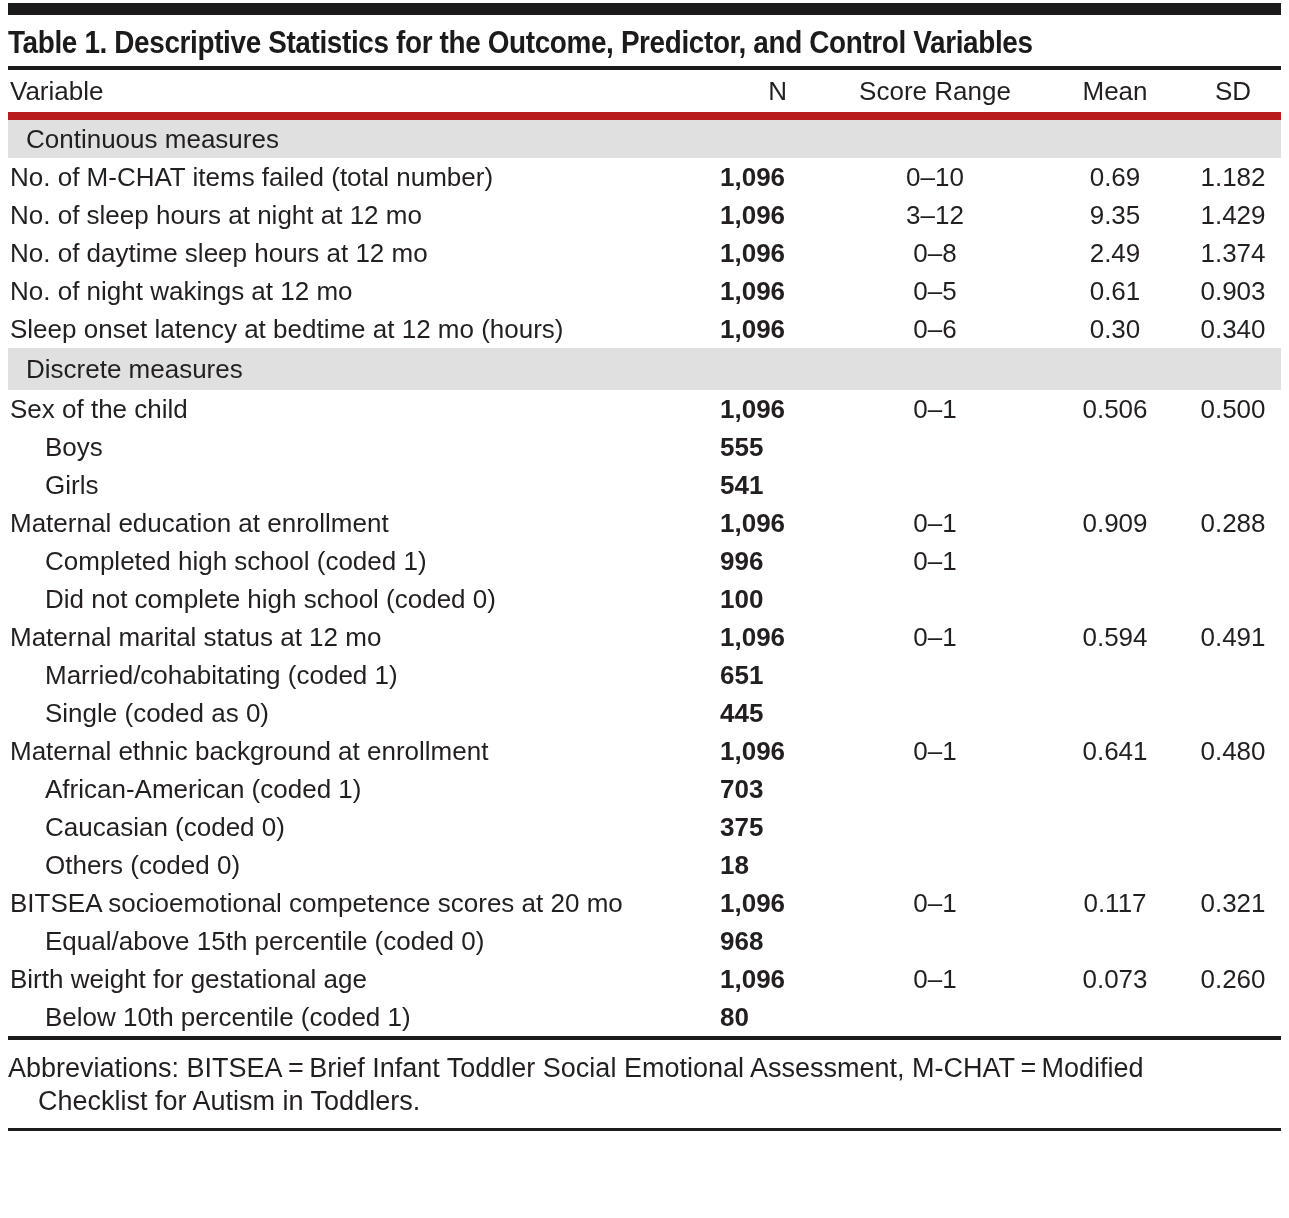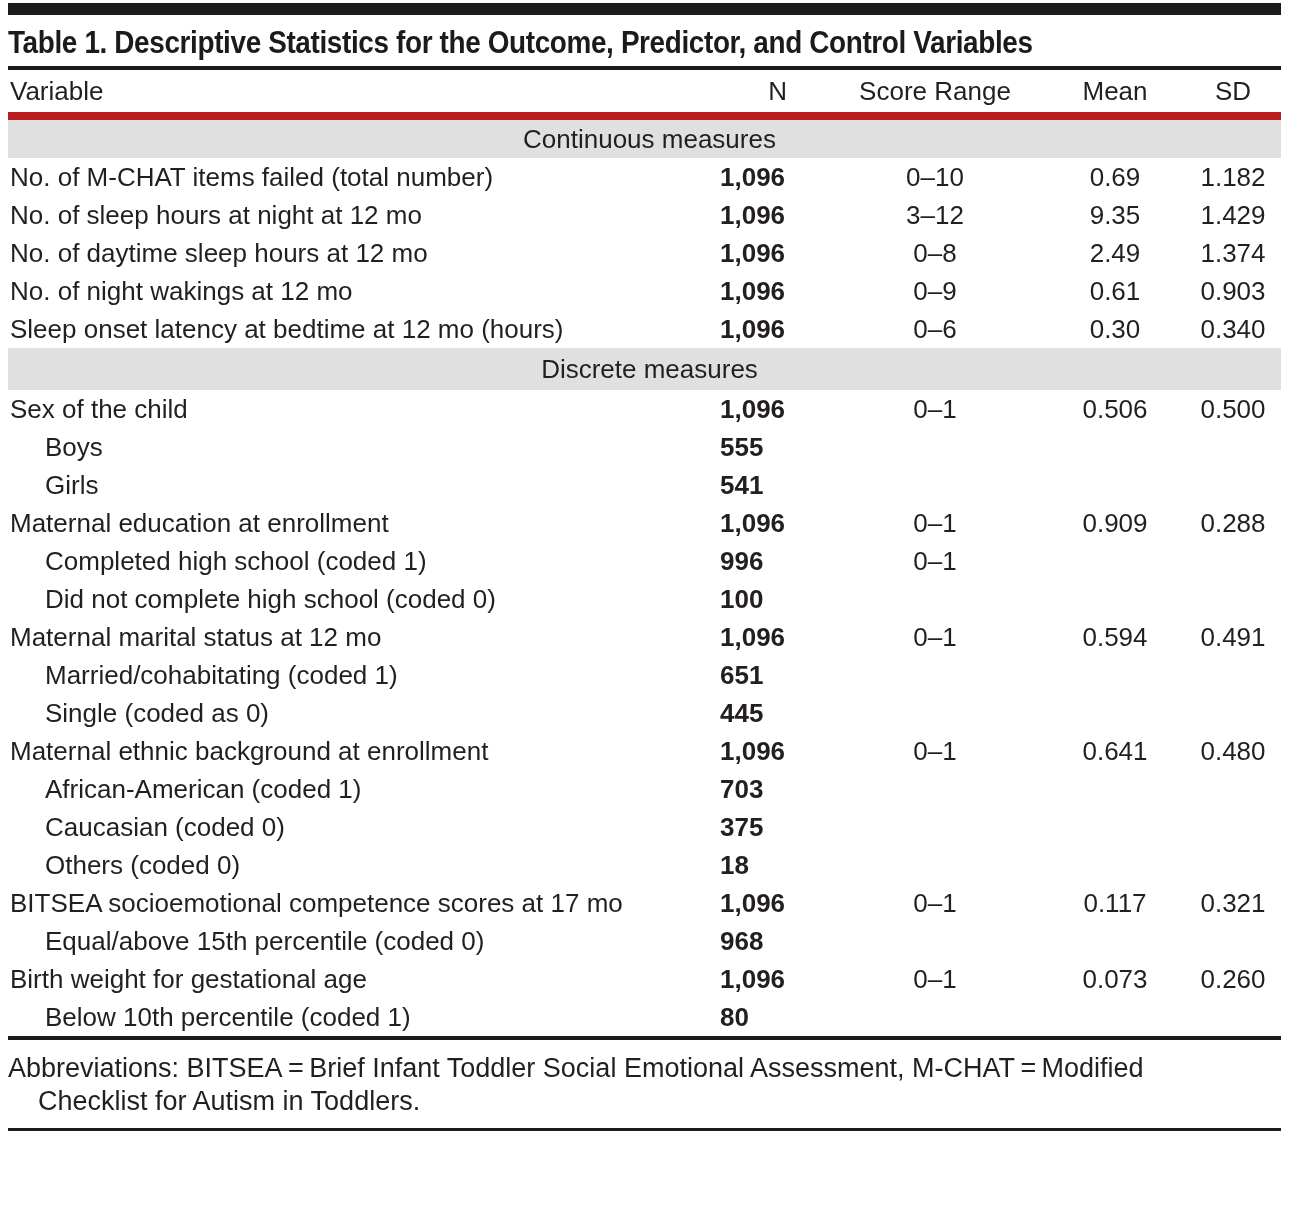--- a/index.html
+++ b/index.html
@@ -42,21 +42,21 @@
   }
   th.h-var   { text-align:left; padding-left:2px; }
   th.h-n     { text-align:right; padding-right:28px; }
   th.h-range { text-align:center; }
   th.h-mean  { text-align:center; padding-right:10px; }
   th.h-sd    { text-align:center; }
 
   tbody tr { height:38px; }
   tbody tr.section-row { height:42px; }
   tbody tr.section-row td {
-    background:#e0e0e0; padding-left:10px; text-align:center;
+    background:#e0e0e0; padding-left:18px; text-align:left;
   }
   td { padding:0; vertical-align:middle; }
   td.cell-variable { text-align:left; padding-left:2px;
     white-space:nowrap; overflow:hidden; }
   td.cell-variable.sub { padding-left:37px; }
   td.cell-n     { padding-right:2px;font-weight:bold; }
   td.cell-range { text-align:center; }
   td.cell-mean  { text-align:center; padding-right:10px; }
   td.cell-sd    { text-align:center; }
 
@@ -115,21 +115,21 @@
         <tr>
           <td class="cell-variable">No. of daytime sleep hours at 12 mo</td>
           <td class="cell-n">1,096</td>
           <td class="cell-range">0–8</td>
           <td class="cell-mean">2.49</td>
           <td class="cell-sd">1.374</td>
         </tr>
         <tr>
           <td class="cell-variable">No. of night wakings at 12 mo</td>
           <td class="cell-n">1,096</td>
-          <td class="cell-range">0–9</td>
+          <td class="cell-range">0–5</td>
           <td class="cell-mean">0.61</td>
           <td class="cell-sd">0.903</td>
         </tr>
         <tr>
           <td class="cell-variable">Sleep onset latency at bedtime at 12 mo (hours)</td>
           <td class="cell-n">1,096</td>
           <td class="cell-range">0–6</td>
           <td class="cell-mean">0.30</td>
           <td class="cell-sd">0.340</td>
         </tr>
@@ -221,21 +221,21 @@
           <td class="cell-sd"></td>
         </tr>
         <tr>
           <td class="cell-variable sub">Others (coded 0)</td>
           <td class="cell-n">18</td>
           <td class="cell-range"></td>
           <td class="cell-mean"></td>
           <td class="cell-sd"></td>
         </tr>
         <tr>
-          <td class="cell-variable">BITSEA socioemotional competence scores at 17 mo</td>
+          <td class="cell-variable">BITSEA socioemotional competence scores at 20 mo</td>
           <td class="cell-n">1,096</td>
           <td class="cell-range">0–1</td>
           <td class="cell-mean">0.117</td>
           <td class="cell-sd">0.321</td>
         </tr>
         <tr>
           <td class="cell-variable sub">Equal/above 15th percentile (coded 0)</td>
           <td class="cell-n">968</td>
           <td class="cell-range"></td>
           <td class="cell-mean"></td>

